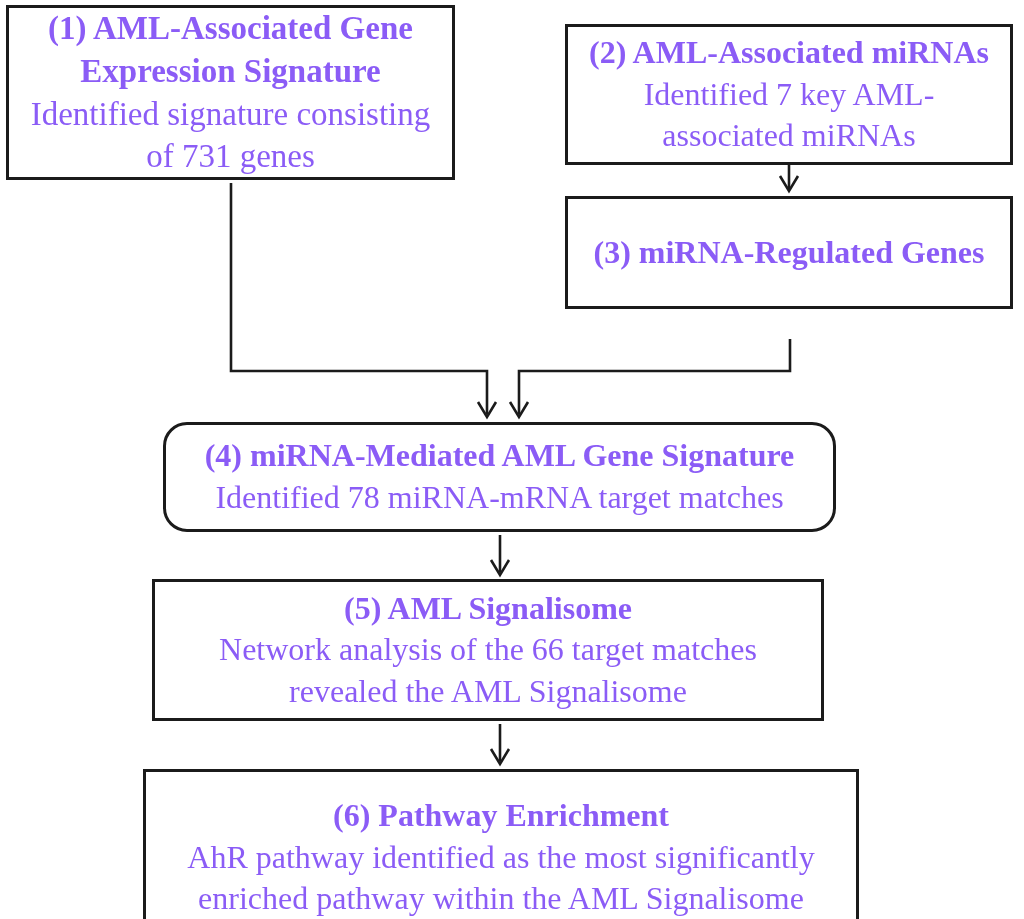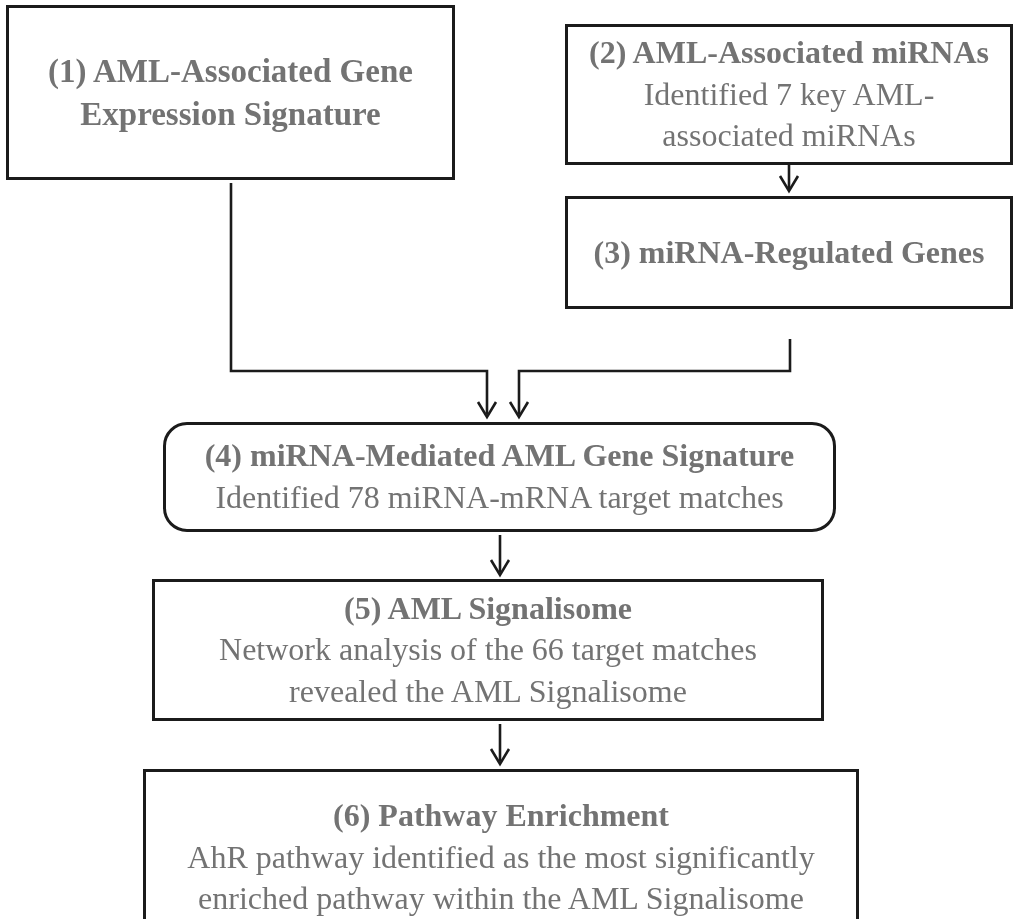--- a/index.html
+++ b/index.html
@@ -2,21 +2,21 @@
 <html><head>
 <meta charset="utf-8">
 <style>
   html, body { margin: 0; padding: 0; background: #ffffff; }
   .stage {
     position: relative;
     width: 1024px;
     height: 919px;
     background: #ffffff;
     font-family: "Liberation Serif", "DejaVu Serif", serif;
-    color: #737373;
+    color: #8b5cf6;
     overflow: hidden;
   }
   .connector-layer {
     position: absolute;
     left: 0; top: 0;
     width: 1024px; height: 919px;
   }
   .flow-box {
     position: absolute;
     box-sizing: border-box;
@@ -79,20 +79,22 @@
 
     <g>
       <path class="stroke" d="M500,724 L500,761"></path>
       <path class="stroke" d="M491,749 L500,764 L509,749"></path>
     </g>
   </svg>
 
   <div class="flow-box" id="box1">
     <div class="box-title">(1) AML-Associated Gene
 Expression Signature</div>
+    <div class="box-body">Identified signature consisting
+of 731 genes</div>
   </div>
 
   <div class="flow-box" id="box2">
     <div class="box-title">(2) AML-Associated miRNAs</div>
     <div class="box-body">Identified 7 key AML-
 associated miRNAs</div>
   </div>
 
   <div class="flow-box" id="box3">
     <div class="box-title">(3) miRNA-Regulated Genes</div>

